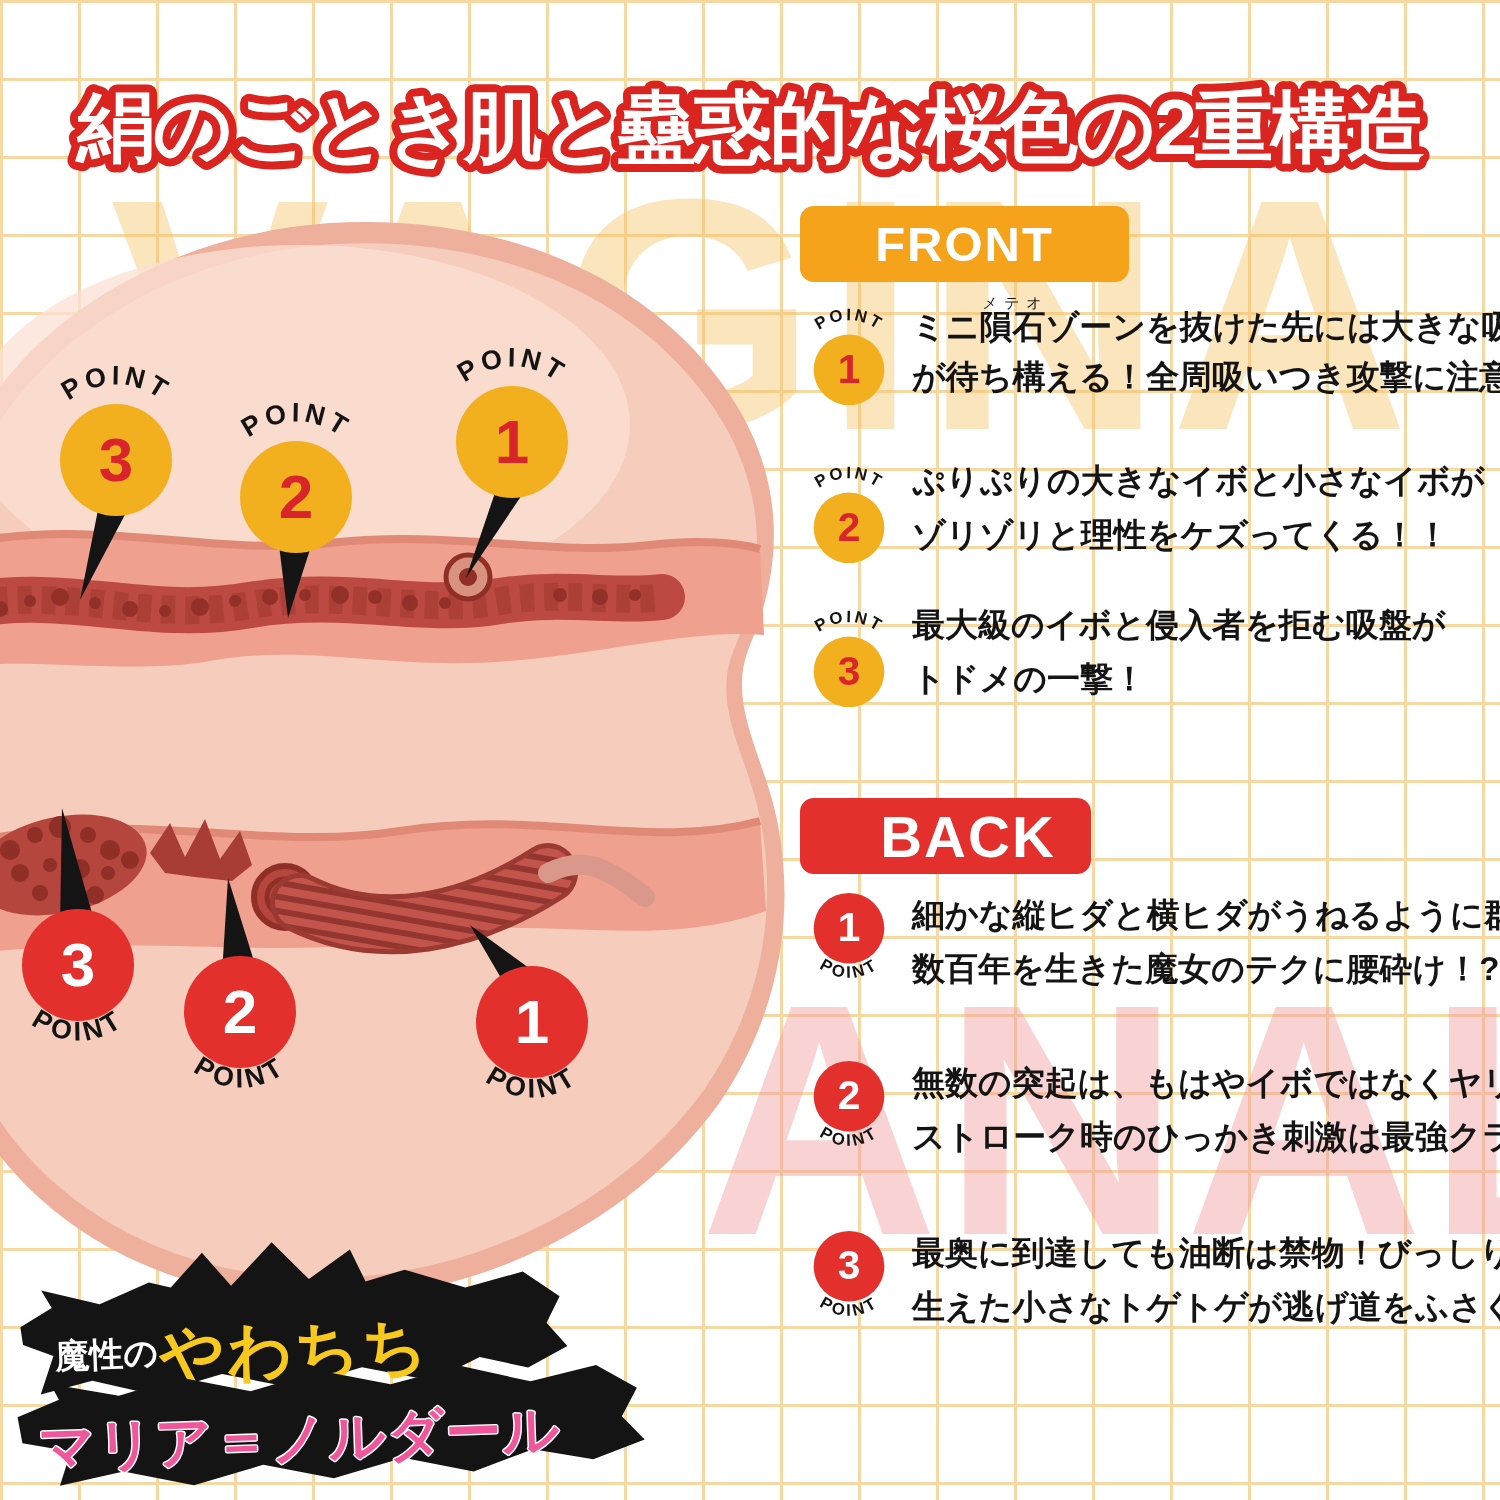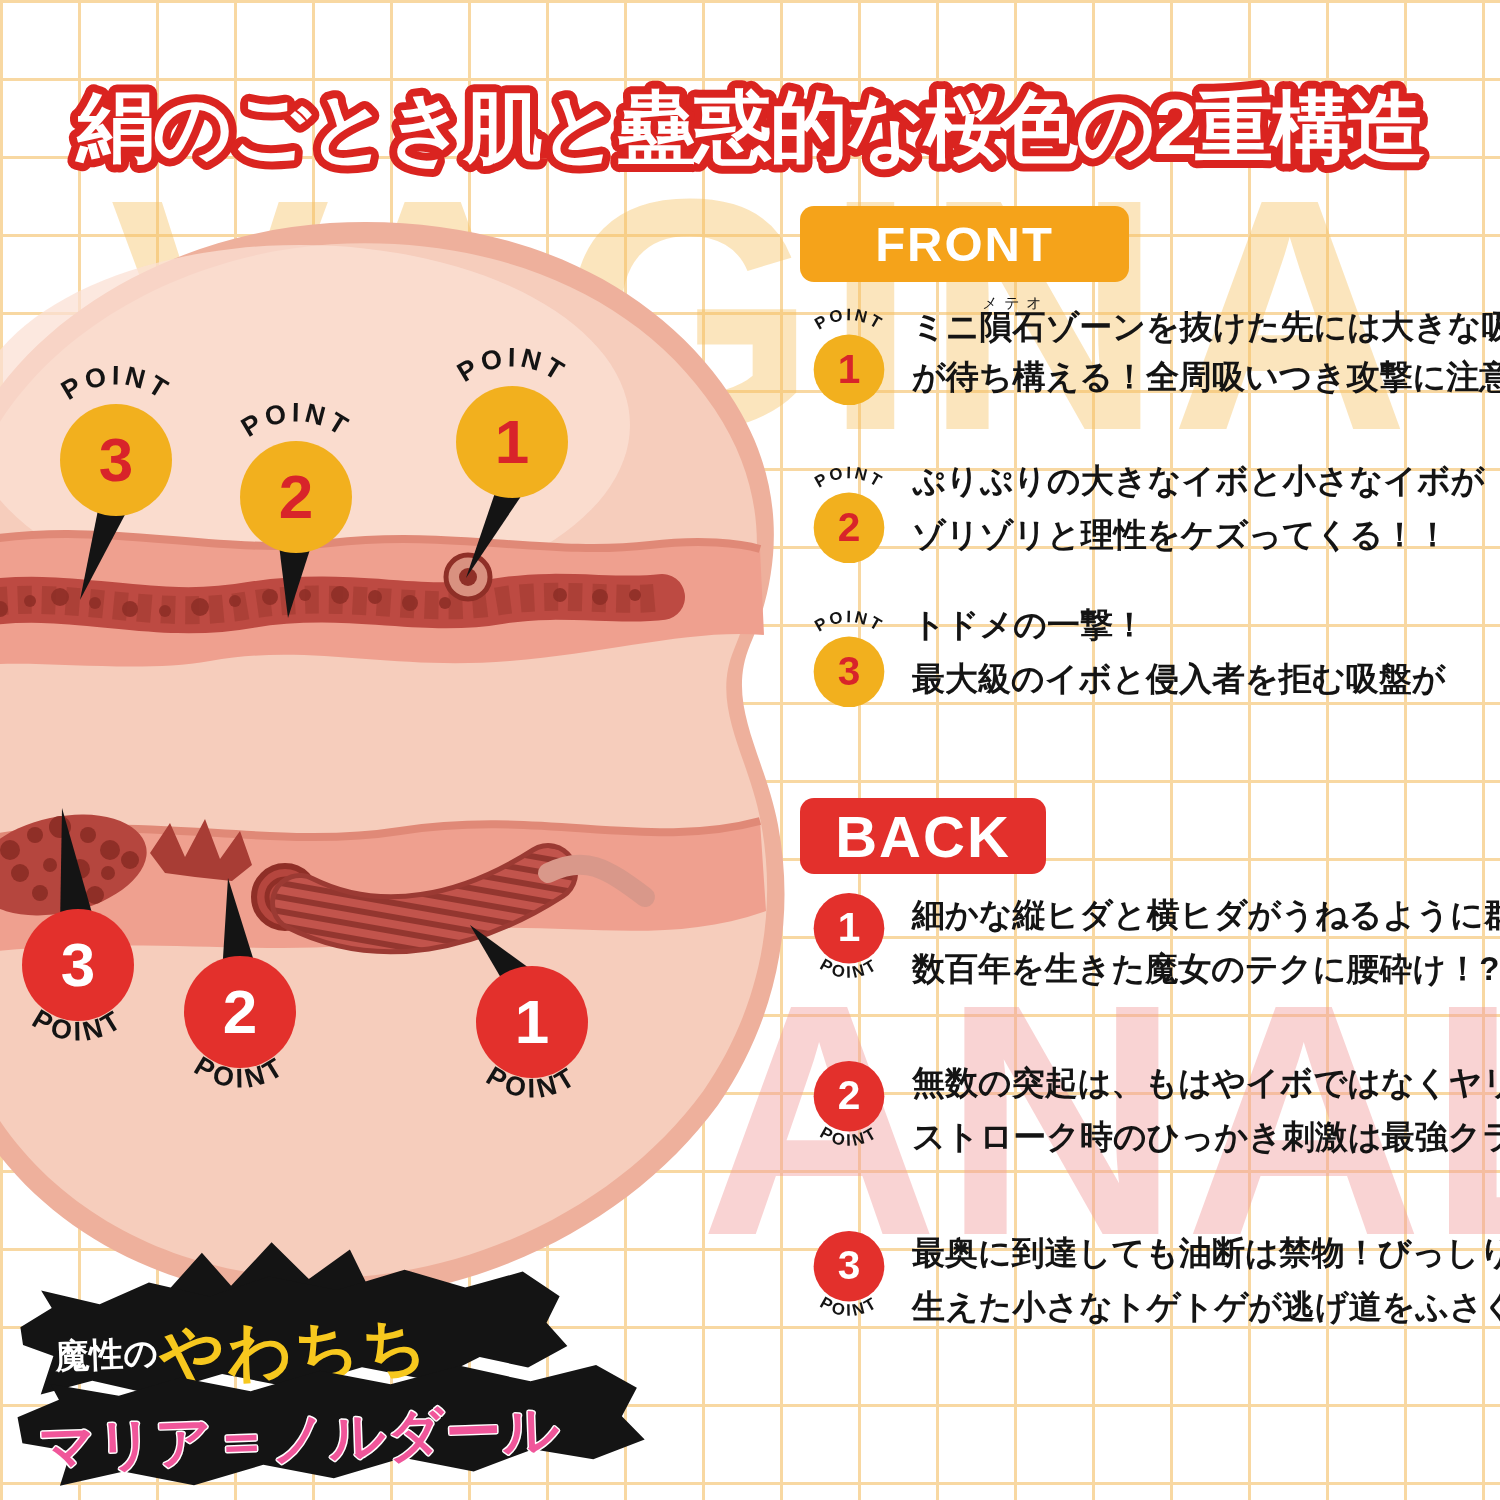--- a/index.html
+++ b/index.html
@@ -24,21 +24,21 @@
   .mk-point{font-size:27px;font-weight:800;fill:#141414;letter-spacing:4px;text-anchor:middle;}
   .mk-num{font-size:62px;font-weight:800;text-anchor:middle;}
   .mk-num-front{fill:#d8242a;}
   .mk-num-back{fill:#ffffff;}
   .mk-c-front{fill:#f2b01e;}
   .mk-c-back{fill:#e3302c;}
 
   .col-header{position:absolute;z-index:3;display:flex;align-items:center;justify-content:center;
     color:#fff;font-weight:800;border-radius:14px;letter-spacing:2px;}
   .front-header{left:800px;top:206px;width:329px;height:76px;font-size:49px;background:#f5a31a;}
-  .back-header{left:800px;top:798px;width:246px;height:76px;font-size:58px;background:#e3302c;}
+  .back-header{left:800px;top:798px;width:246px;height:76px;font-size:58px;background:#e3302c;padding-left:45px;}
 
   .point-item{position:absolute;left:796px;display:flex;align-items:flex-start;gap:10px;z-index:3;width:680px;}
   .fp1{top:292px;} .fp2{top:450px;} .fp3{top:594px;}
   .bp1{top:884px;} .bp2{top:1052px;} .bp3{top:1222px;}
   .badge{width:106px;height:122px;flex:0 0 auto;}
   .b-point{font-size:19px;font-weight:800;fill:#141414;letter-spacing:3px;text-anchor:middle;}
   .b-num{font-size:46px;font-weight:800;text-anchor:middle;}
   .b-num-front{fill:#d8242a;}
   .b-num-back{fill:#ffffff;}
   .point-text{padding-top:4px;font-size:33px;font-weight:700;color:#141414;line-height:54px;}
@@ -215,22 +215,22 @@
     </div>
   </div>
 
   <div class="point-item fp3">
     <svg class="badge" viewBox="0 0 120 126">
       <circle cx="60" cy="82" r="40" fill="#f2b01e"></circle>
       <text class="b-point"><textPath href="#bArcUp" startOffset="50%">POINT</textPath></text>
       <text class="b-num b-num-front" x="60" y="97">3</text>
     </svg>
     <div class="point-text">
+      <div class="pline">最大級のイボと侵入者を拒む吸盤が</div>
       <div class="pline">トドメの一撃！</div>
-      <div class="pline">最大級のイボと侵入者を拒む吸盤が</div>
     </div>
   </div>
 
   <div class="col-header back-header">BACK</div>
 
   <div class="point-item bp1">
     <svg class="badge" viewBox="0 0 120 126">
       <circle cx="60" cy="44" r="40" fill="#e3302c"></circle>
       <text class="b-point"><textPath href="#bArcDn" startOffset="50%">POINT</textPath></text>
       <text class="b-num b-num-back" x="60" y="59">1</text>

